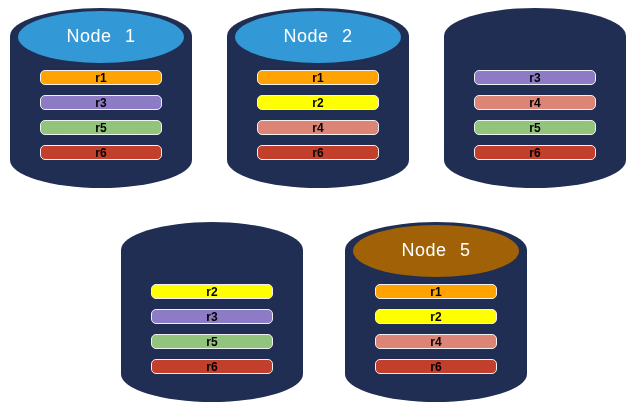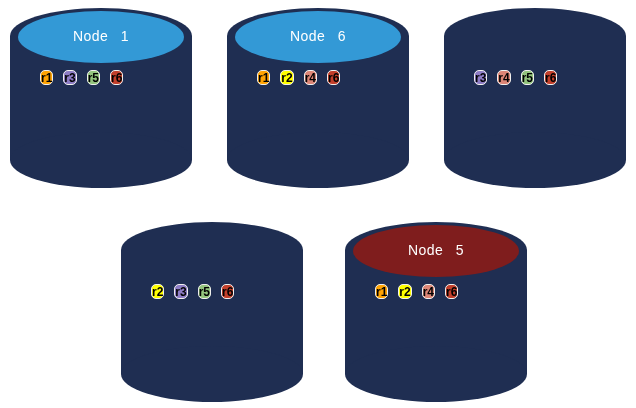--- a/index.html
+++ b/index.html
@@ -45,33 +45,33 @@
     position: absolute;
     top: 3px; left: 8px; right: 8px;
     height: 52px;
     border-radius: 50%;
     display: flex;
     align-items: center;
     justify-content: center;
   }
   .node-title {
     color: #ffffff;
-    font-size: 14px;
+    font-size: 18px;
     font-weight: 400;
     word-spacing: 8px;
     letter-spacing: 0.5px;
     padding-bottom: 2px;
   }
   .bars {
     position: absolute;
     top: 62px;
     left: 30px;
     width: 122px;
     display: flex;
-    flex-direction: row;
+    flex-direction: column;
     gap: 10px;
   }
   .bar {
     height: 13px;
     border: 1.5px solid #f0f0ee;
     border-radius: 5px;
     display: flex;
     align-items: center;
     justify-content: center;
   }
@@ -107,21 +107,21 @@
           <div class="bar" style="background: rgb(194, 63, 43); border-color: rgb(240, 240, 238);">
             <span class="bar-label" style="color: rgb(0, 0, 0);">r6</span>
           </div>
         </div>
       </div>
       <div class="cyl">
         <div class="cyl-top" style="background: rgb(31, 46, 82);"></div>
         <div class="cyl-mid" style="background: rgb(31, 46, 82);"></div>
         <div class="cyl-bot" style="background: rgb(31, 46, 82);"></div>
         <div class="cyl-face" style="background: rgb(51, 153, 214);">
-          <span class="node-title" style="color: rgb(255, 255, 255);">Node 6</span>
+          <span class="node-title" style="color: rgb(255, 255, 255);">Node 2</span>
         </div>
         <div class="bars">
           <div class="bar" style="background: rgb(255, 163, 3); border-color: rgb(240, 240, 238);">
             <span class="bar-label" style="color: rgb(0, 0, 0);">r1</span>
           </div>
           <div class="bar" style="background: rgb(255, 255, 0); border-color: rgb(240, 240, 238);">
             <span class="bar-label" style="color: rgb(0, 0, 0);">r2</span>
           </div>
           <div class="bar" style="background: rgb(220, 133, 118); border-color: rgb(240, 240, 238);">
             <span class="bar-label" style="color: rgb(0, 0, 0);">r4</span>
@@ -168,21 +168,21 @@
           </div>
           <div class="bar" style="background: rgb(194, 63, 43); border-color: rgb(240, 240, 238);">
             <span class="bar-label" style="color: rgb(0, 0, 0);">r6</span>
           </div>
         </div>
       </div>
       <div class="cyl">
         <div class="cyl-top" style="background: rgb(31, 46, 82);"></div>
         <div class="cyl-mid" style="background: rgb(31, 46, 82);"></div>
         <div class="cyl-bot" style="background: rgb(31, 46, 82);"></div>
-        <div class="cyl-face" style="background: #7f1d1d; text-align: right;">
+        <div class="cyl-face" style="background: #a16207; text-align: right;">
           <span class="node-title" style="color: rgb(255, 255, 255);">Node 5</span>
         </div>
         <div class="bars">
           <div class="bar" style="background: rgb(255, 163, 3); border-color: rgb(240, 240, 238);">
             <span class="bar-label" style="color: rgb(0, 0, 0);">r1</span>
           </div>
           <div class="bar" style="background: rgb(255, 255, 0); border-color: rgb(240, 240, 238);">
             <span class="bar-label" style="color: rgb(0, 0, 0);">r2</span>
           </div>
           <div class="bar" style="background: rgb(220, 133, 118); border-color: rgb(240, 240, 238);">

